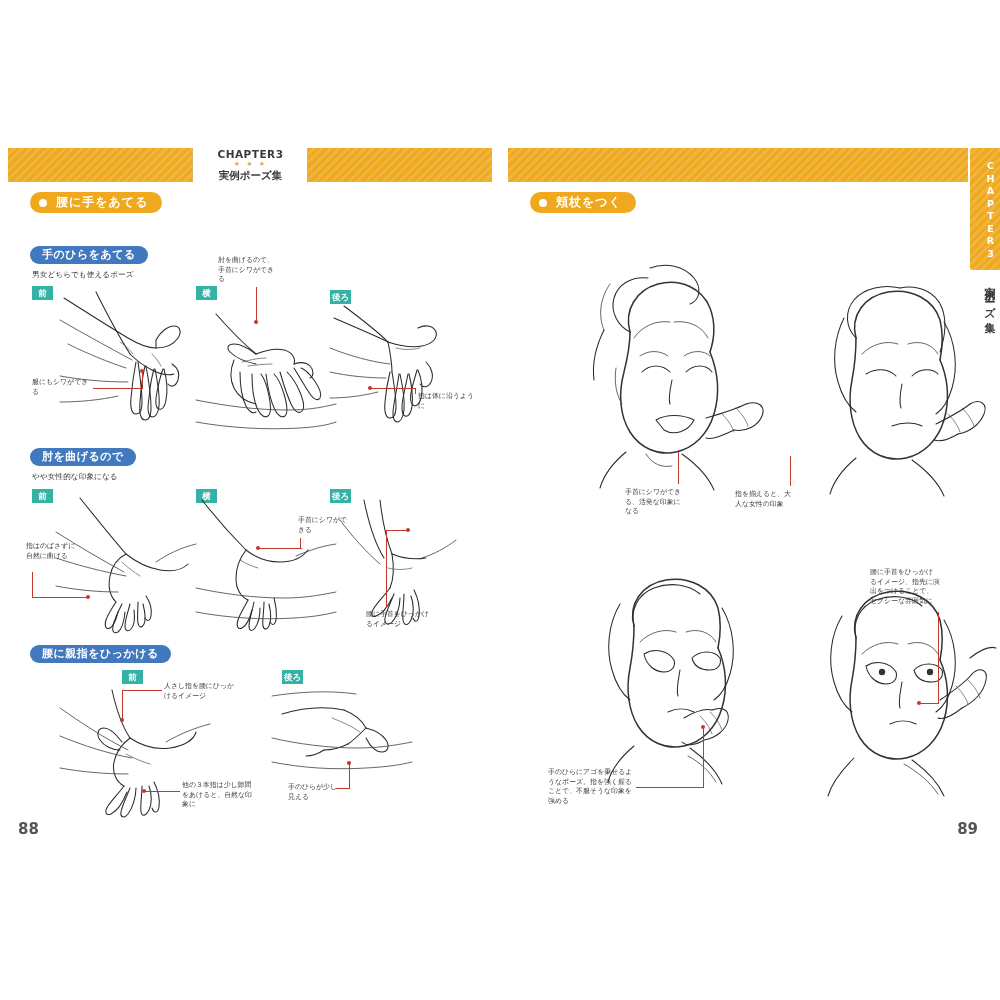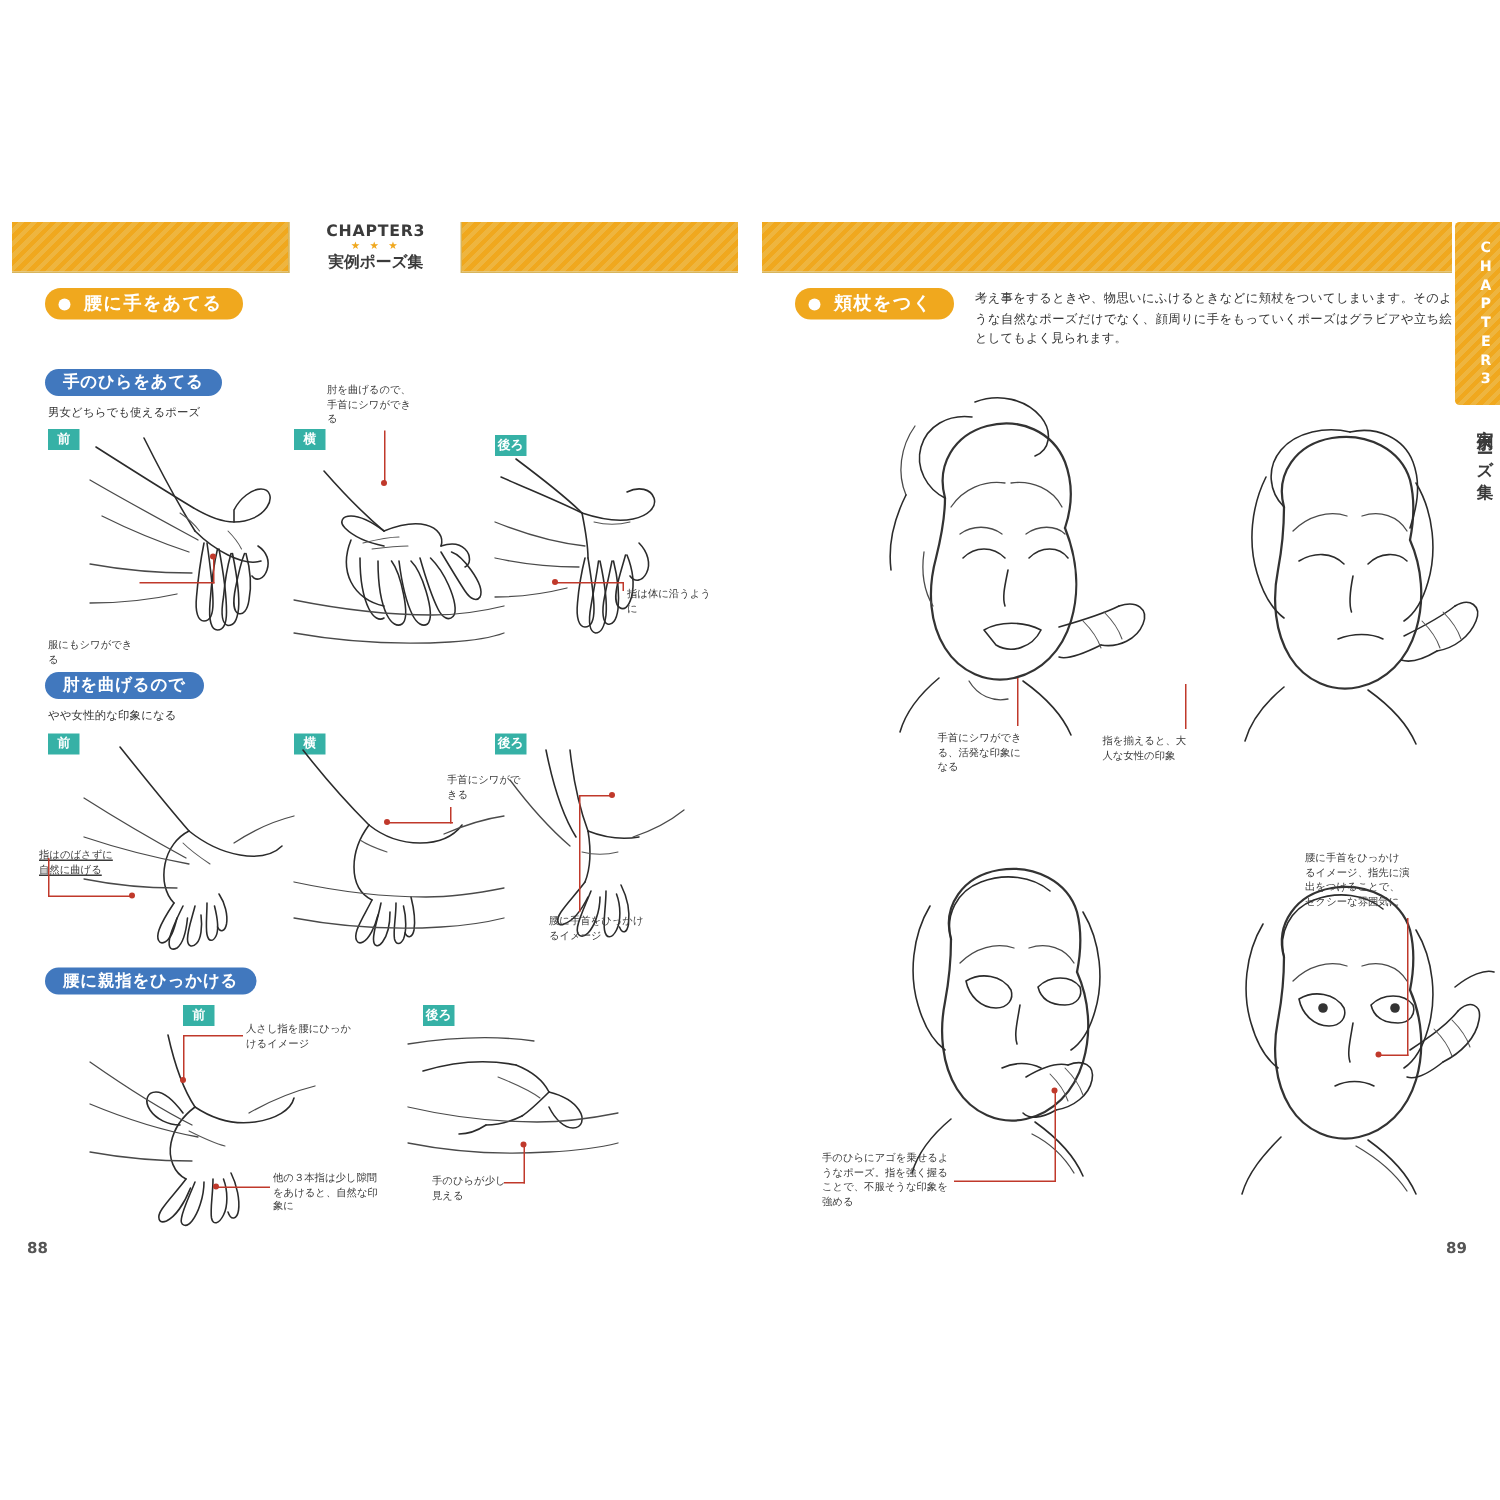--- a/index.html
+++ b/index.html
@@ -74,21 +74,21 @@
     position:absolute;font-size:8.2px;line-height:13.5px;color:#333;
     letter-spacing:.1px;text-align:justify;
   }
   .capt{
     position:absolute;font-size:7.6px;line-height:10px;color:#333;letter-spacing:.1px;
   }
   .ann{
     position:absolute;font-size:6.9px;line-height:9.6px;color:#3a3a3a;letter-spacing:0px;
   }
   .pg{
-    position:absolute;bottom:162px;font-size:10px;color:#555;font-weight:bold;
+    position:absolute;bottom:162px;font-size:15px;color:#555;font-weight:bold;
   }
   .pg-l{left:18px;}
   .pg-r{right:22px;}
 
   
   .lead{position:absolute;background:#c0392b;}
   .lead-h{height:1.1px;}
   .lead-v{width:1.1px;}
   .dot{position:absolute;width:4px;height:4px;border-radius:50%;background:#c0392b;}
 
@@ -170,21 +170,21 @@
       <path class="ink" d="M70 74 C73 88 75 100 74 110 C73 118 71 122 67 122 C63 121 62 115 64 104 C66 92 68 82 69 74"></path>
       <path class="ink" d="M79 74 C82 86 83 97 82 106 C81 114 78 117 75 116 C72 115 71 108 73 98 C75 88 77 79 78 74"></path>
       <path class="ink" d="M88 70 C92 80 93 90 91 98 C89 105 86 107 83 105 C80 103 80 96 82 88 C84 80 86 74 87 70"></path>
       <path class="ink" d="M96 62 C102 68 104 76 101 82 C98 88 93 88 90 84"></path>
       <path class="ink-l" d="M0 48 C20 56 42 62 60 64"></path>
       <path class="ink-l" d="M0 72 C18 76 38 78 56 78"></path>
       <path class="ink-l" d="M0 98 C16 98 32 96 48 92"></path>
       <path class="ink-t" d="M66 48 C74 50 82 50 90 48"></path>
     </svg>
 
-    <div class="ann" style="left:32px;top:378px;width:60px;margin-top:48px;">服にもシワができる</div>
+    <div class="ann" style="left:32px;top:378px;width:60px;">服にもシワができる</div>
     <div class="lead lead-h" style="left:93px;top:388px;width:50px;"></div>
     <div class="lead lead-v" style="left:142px;top:372px;height:17px;"></div>
     <div class="dot" style="left:140px;top:369px;"></div>
 
     <div class="ann" style="left:218px;top:256px;width:62px;">肘を曲げるので、手首にシワができる</div>
     <div class="lead lead-v" style="left:256px;top:287px;height:35px;"></div>
     <div class="dot" style="left:254px;top:320px;"></div>
 
     <div class="ann" style="left:418px;top:392px;width:58px;">指は体に沿うように</div>
     <div class="lead lead-h" style="left:370px;top:388px;width:46px;"></div>
@@ -234,21 +234,21 @@
       <path class="ink" d="M58 94 C54 104 50 112 49 118 C48 124 52 126 56 122 C60 118 64 108 64 98"></path>
       <path class="ink" d="M68 94 C68 104 66 114 67 120 C68 126 72 126 75 120 C78 114 78 104 75 96"></path>
       <path class="ink" d="M78 90 C82 98 84 108 83 116 C82 122 79 123 77 118"></path>
       <path class="ink" d="M56 54 C66 58 78 60 90 58"></path>
       <path class="ink" d="M28 0 C32 20 38 42 48 58"></path>
       <path class="ink-l" d="M4 20 C16 36 30 52 44 64"></path>
       <path class="ink-l" d="M86 58 C98 54 110 48 120 40"></path>
       <path class="ink-t" d="M52 68 C60 70 68 70 76 68"></path>
     </svg>
 
-    <div class="ann" style="left:26px;top:566px;width:52px;text-decoration:underline;">指はのばさずに自然に曲げる</div>
+    <div class="ann" style="left:26px;top:542px;width:52px;">指はのばさずに自然に曲げる</div>
     <div class="lead lead-v" style="left:32px;top:572px;height:26px;"></div>
     <div class="lead lead-h" style="left:32px;top:597px;width:56px;"></div>
     <div class="dot" style="left:86px;top:595px;"></div>
 
     <div class="ann" style="left:298px;top:516px;width:50px;">手首にシワができる</div>
     <div class="lead lead-h" style="left:258px;top:548px;width:44px;"></div>
     <div class="lead lead-v" style="left:300px;top:538px;height:11px;"></div>
     <div class="dot" style="left:256px;top:546px;"></div>
 
     <div class="ann" style="left:366px;top:610px;width:68px;">腰に手首をひっかけるイメージ</div>
@@ -309,21 +309,20 @@
   <div class="page page-right">
 
     <div class="hdr-band hdr-right-a" style="left:8px;"></div>
     <div class="hdr-rule" style="left:8px;top:181px;width:460px;"></div>
 
     <div class="side-tab"></div>
     <div class="side-tab-txt">CHAPTER3</div>
     <div class="side-tab-sub">実例ポーズ集</div>
 
     <div class="pill-orange" style="left:30px;top:192px;">頬杖をつく</div>
-    <div class="intro" style="left:150px;top:192px;width:318px;">考え事をするときや、物思いにふけるときなどに頬杖をついてしまいます。そのような自然なポーズだけでなく、顔周りに手をもっていくポーズはグラビアや立ち絵としてもよく見られます。</div>
 
     <svg class="art" style="left:70px;top:268px;" width="210" height="230" viewBox="0 0 210 230">
       <path class="ink-f" d="M60 64 C54 42 66 22 88 16 C110 10 132 20 140 40 C146 56 144 72 140 84"></path>
       <path class="ink-f" d="M140 84 C148 104 150 126 144 146 C138 166 124 180 106 184 C88 188 70 180 60 164 C50 148 48 126 54 104 C58 88 60 74 60 64"></path>
       <path class="ink" d="M80 0 C96 -6 114 -2 124 10 C132 20 130 32 120 36"></path>
       <path class="ink" d="M60 64 C48 58 40 44 44 30 C48 16 62 8 78 10"></path>
       <path class="ink-l" d="M64 70 C72 58 86 52 100 54"></path>
       <path class="ink-l" d="M104 54 C118 52 132 58 138 70"></path>
       <path class="ink-l" d="M70 88 C78 82 90 82 98 88"></path>
       <path class="ink-l" d="M114 88 C122 82 134 82 140 88"></path>

